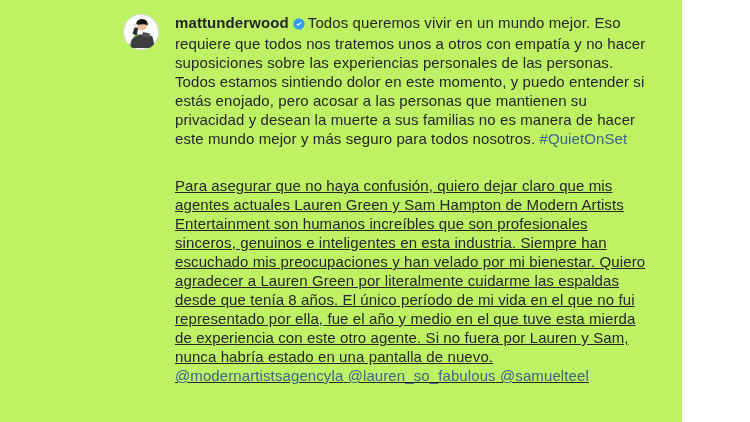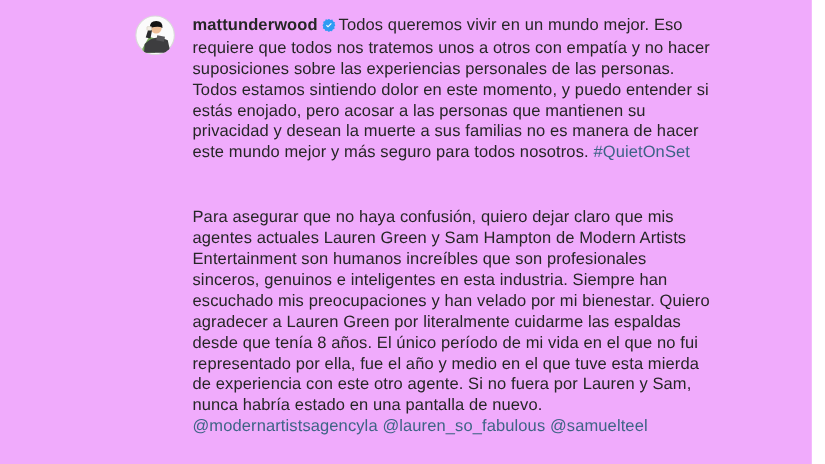--- a/index.html
+++ b/index.html
@@ -2,23 +2,23 @@
 <html style="--text-color: #262626; --link-color: #3e6486;"><head>
 <meta charset="utf-8">
 <style>
   html, body {
     margin: 0;
     padding: 0;
     background: #ffffff;
   }
   .screen {
     position: relative;
-    width: 738px;
+    width: 682px;
     height: 422px;
-    background: #f0abfc;
+    background: #bef264;
     overflow: hidden;
     font-family: "Liberation Sans", "DejaVu Sans", sans-serif;
   }
   .post {
     position: absolute;
     left: 122px;
     top: 13px;
     display: flex;
     align-items: flex-start;
   }
@@ -35,21 +35,22 @@
     width: 472px;
     font-size: 15px;
     line-height: 19px;
     color: var(--text-color, #262626);
     letter-spacing: 0.1px;
   }
   .caption p {
     margin: 0;
   }
   .caption p + p {
-    margin-top: 40px;
+    margin-top: 28px;
+    text-decoration: underline;
   }
   .username {
     font-weight: bold;
     color: var(--text-color, #262626);
     cursor: pointer;
   }
   .verified-badge {
     display: inline-block;
     vertical-align: -2px;
     margin: 0 3px 0 4px;

